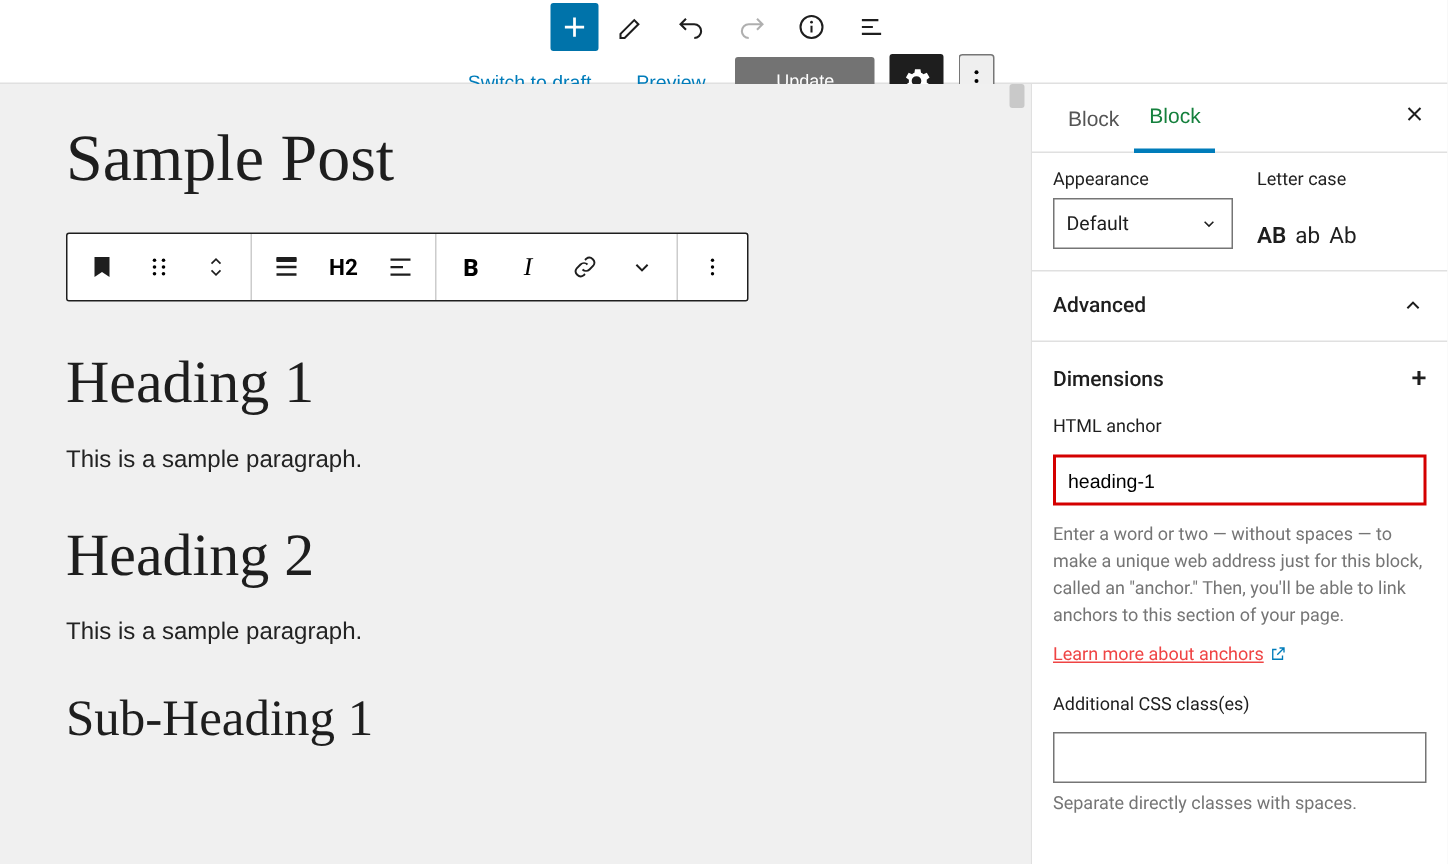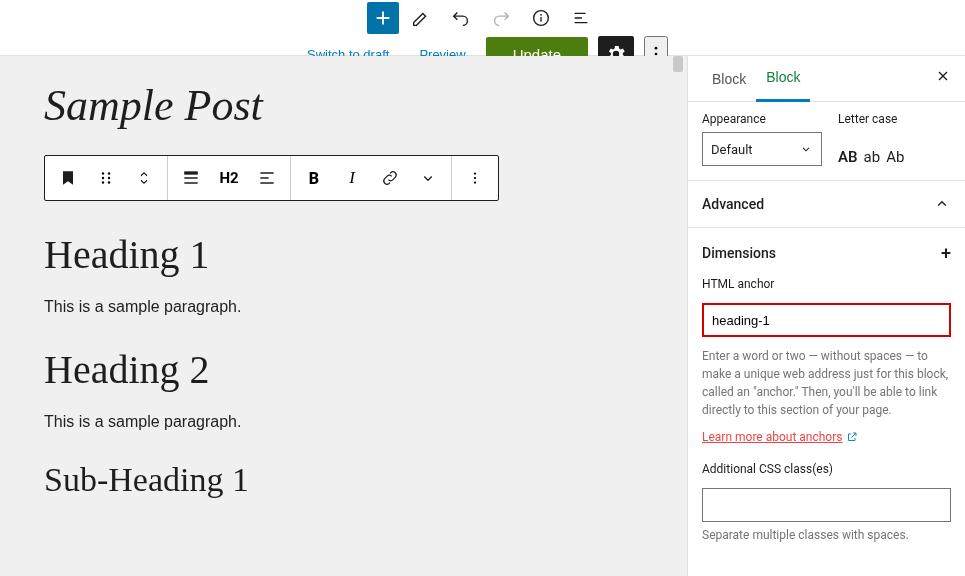--- a/index.html
+++ b/index.html
@@ -7,31 +7,31 @@
 
   
   .topbar { height: 56px; display: flex; align-items: center; justify-content: space-between; border-bottom: 1px solid #e0e0e0; padding: 0 8px; flex-direction: column; }
   .top-left { display: flex; align-items: center; gap: 4px; }
   .icon-btn { width: 36px; height: 36px; display: flex; align-items: center; justify-content: center; border: none; background: transparent; border-radius: 2px; cursor: pointer; }
   .icon-btn svg { width: 22px; height: 22px; }
   .add-btn { background: #0073aa; width: 32px; height: 32px; border-radius: 2px; }
   .add-btn svg path { stroke: #fff; }
   .top-right { display: flex; align-items: center; gap: 10px; }
   .link-btn { color: #007cba; background: none; border: none; cursor: pointer; font-size: 13px; padding: 6px 10px; }
-  .primary-btn { background: #4d7c0f; color: #fff; border: none; padding: 9px 27px; font-size: 15px; border-radius: 2px; cursor: pointer; }
+  .primary-btn { background: #737373; color: #fff; border: none; padding: 9px 27px; font-size: 12px; border-radius: 2px; cursor: pointer; }
   .settings-btn { background: #1e1e1e; width: 36px; height: 36px; display:flex; align-items:center; justify-content:center; border-radius:2px;}
   .settings-btn svg { fill: #fff; }
   .dots-btn { width: 24px; height: 36px; display:flex; align-items:center; justify-content:center; }
 
   
   .main { display: flex; height: 520px; }
   .canvas-wrap { flex: 1; background: #f0f0f0; position: relative; overflow: hidden; }
   .scroll-top { position:absolute; top:0; right:4px; width:10px; height:16px; background:#c9c9c9; border-radius:2px;}
   .canvas { padding: 24px 40px 40px 44px; }
-  .post-title { font-family: Georgia, 'Times New Roman', serif; font-size: 44px; font-weight: 400; color: #1e1e1e; margin-bottom: 24px; font-style: italic; }
+  .post-title { font-family: Georgia, 'Times New Roman', serif; font-size: 44px; font-weight: 400; color: #1e1e1e; margin-bottom: 24px; }
 
   
   .block-toolbar { display: inline-flex; border: 1px solid #1e1e1e; background: #fff; border-radius: 2px; height: 46px; margin-bottom: 18px; }
   .tb-group { display: flex; align-items: center; border-right: 1px solid #ccc; padding: 0 4px; }
   .tb-group:last-child { border-right: none; }
   .tb-btn { width: 38px; height: 44px; display: flex; align-items: center; justify-content: center; background: none; border: none; cursor: pointer; font-family: inherit; }
   .tb-heading-label { font-weight: 700; font-size: 15px; }
 
   .heading { font-family: Georgia, 'Times New Roman', serif; font-size: 40px; font-weight: 400; margin: 12px 0 20px; }
   .para { font-family: -apple-system, sans-serif; font-size: 16px; margin-bottom: 30px; color:#222;}
@@ -238,27 +238,27 @@
     </div>
 
     <div class="section-hdr">
       <span>Dimensions</span>
       <span class="plus-right">+</span>
     </div>
 
     <div class="adv-body">
       <span class="field-label">HTML anchor</span>
       <input class="anchor-input" value="heading-1" style="">
-      <p class="help">Enter a word or two — without spaces — to make a unique web address just for this block, called an "anchor." Then, you'll be able to link directly to this section of your page.</p>
+      <p class="help">Enter a word or two — without spaces — to make a unique web address just for this block, called an "anchor." Then, you'll be able to link anchors to this section of your page.</p>
       <a class="learn-link" href="#">
         <span>Learn more about anchors</span>
         <svg width="12" height="12" viewBox="0 0 24 24">
             <path d="M14 4h6v6M20 4l-9 9M18 14v5H5V6h5" stroke="#007cba" stroke-width="1.8" fill="none"></path>
           </svg>
       </a>
 
       <div style="height:18px"></div>
       <span class="field-label">Additional CSS class(es)</span>
       <input class="css-input" style="">
-      <p class="sep-note">Separate multiple classes with spaces.</p>
+      <p class="sep-note">Separate directly classes with spaces.</p>
     </div>
   </aside>
 </div>
 
 </body></html>

